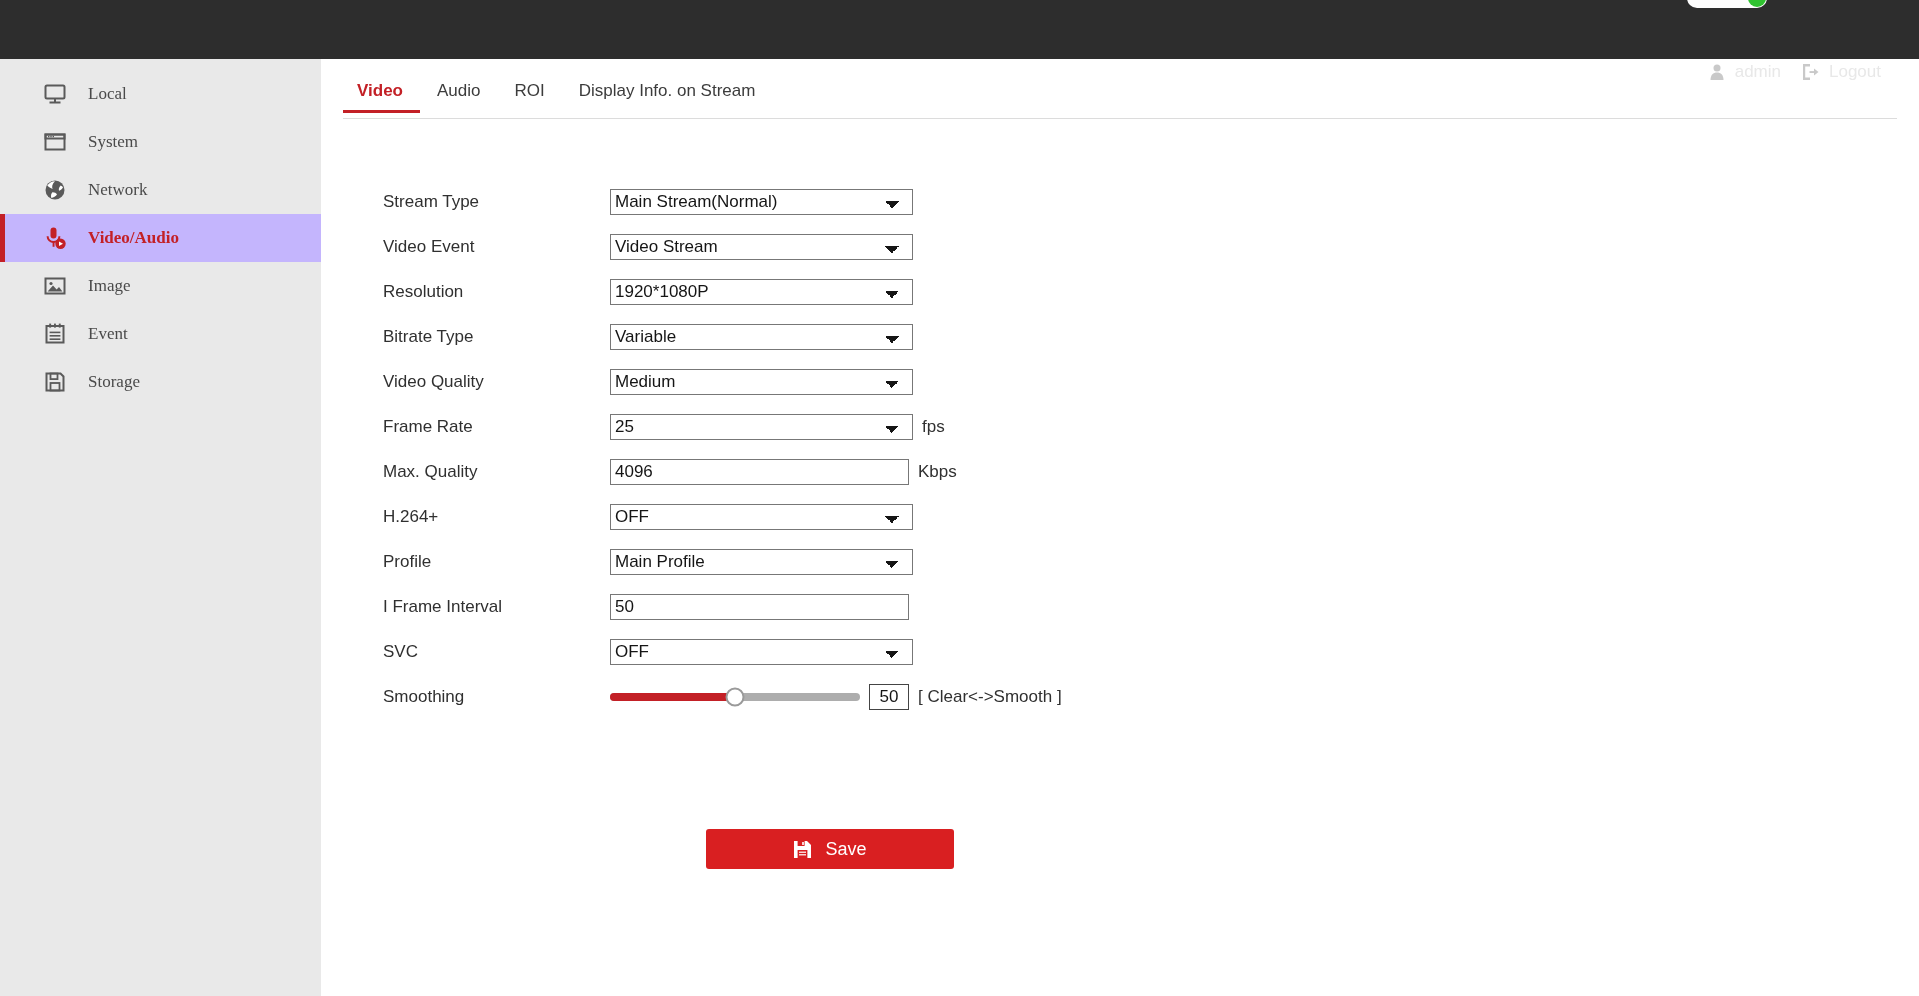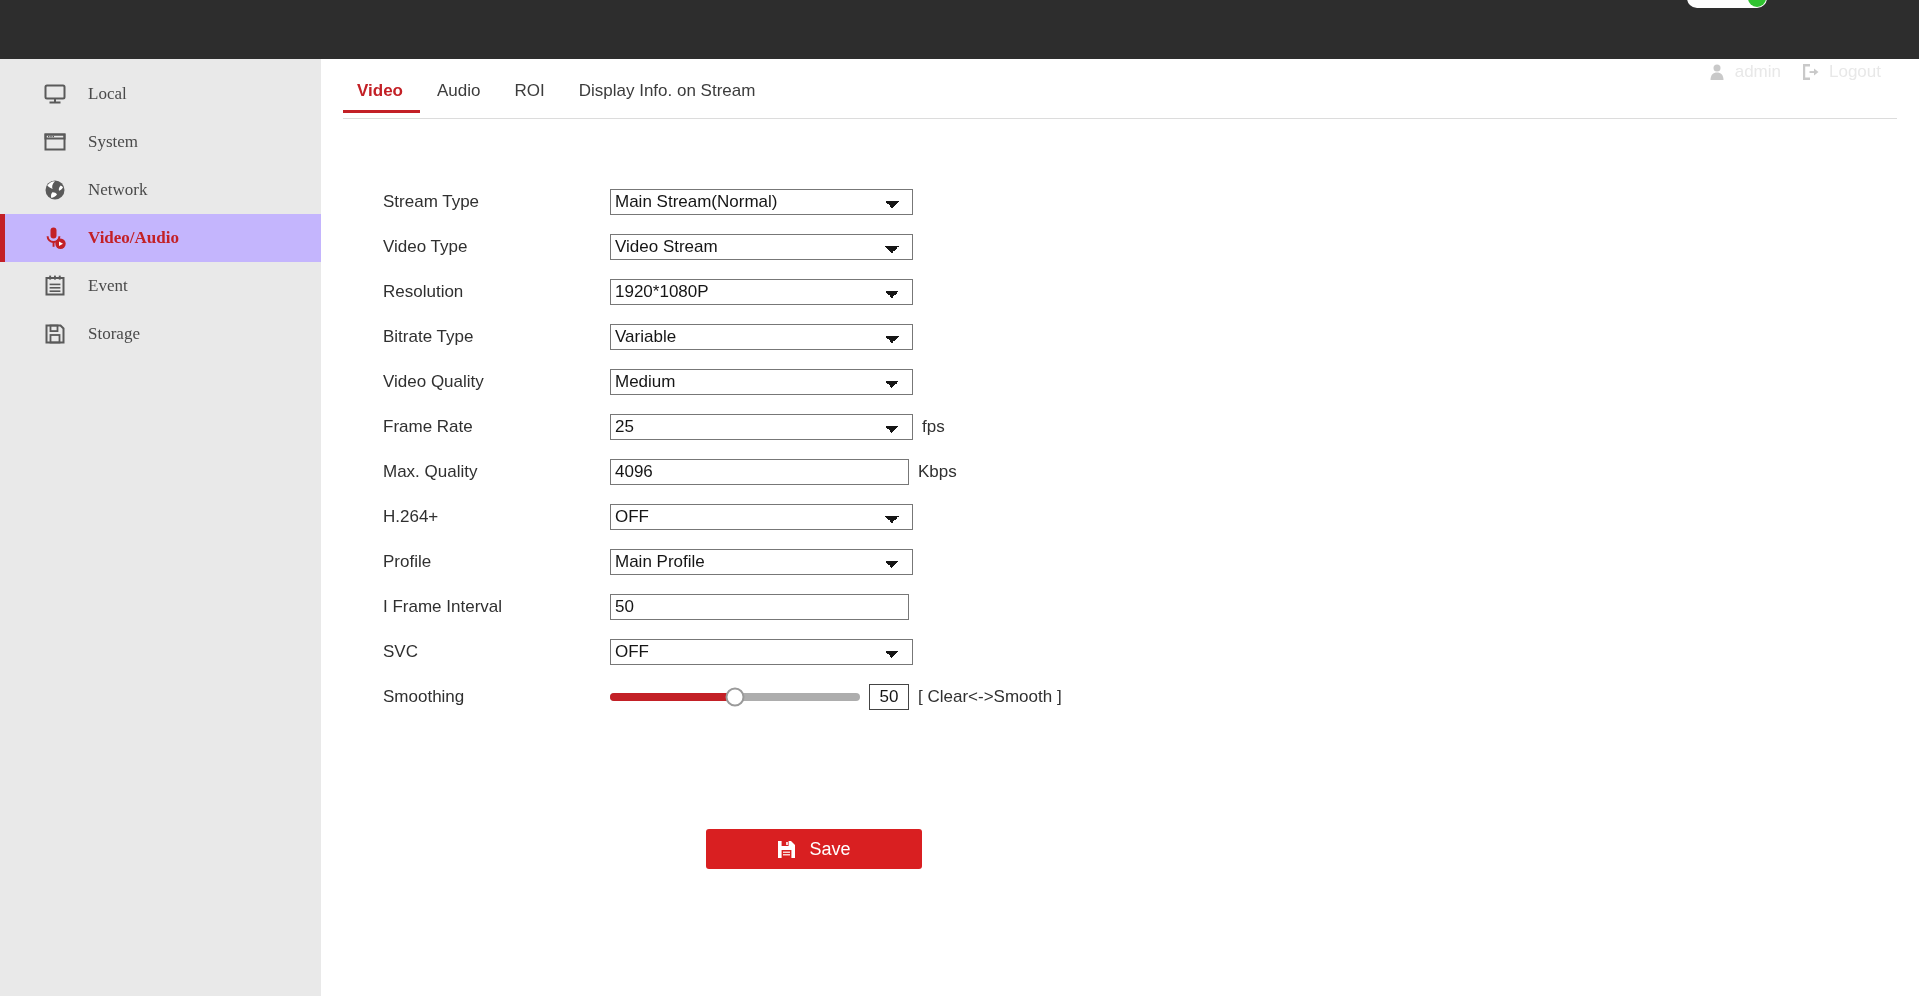--- a/index.html
+++ b/index.html
@@ -271,21 +271,21 @@
   .slider-hint {
     font-size: 17px;
     color: #303030;
     white-space: nowrap;
   }
 
   
   #save-btn {
     position: absolute;
     left: 385px; top: 770px;
-    width: 216px; height: 40px;
+    width: 248px; height: 40px;
     background: #d91f21;
     border: none;
     border-radius: 3px;
     color: #ffffff;
     font-family: "Liberation Sans", sans-serif;
     font-size: 18px;
     display: flex;
     align-items: center;
     justify-content: center;
     gap: 13px;
@@ -373,20 +373,30 @@
         <rect x="7.5" y="1.5" width="6" height="11" rx="3" fill="#c32026"></rect>
         <path d="M4.6 10.2 A5.9 5.9 0 0 0 16.4 10.2" fill="none" stroke="#c32026" stroke-width="2"></path>
         <rect x="9.6" y="15.6" width="1.9" height="5.2" fill="#c32026"></rect>
         <circle cx="17.5" cy="17.8" r="5.2" fill="#c32026"></circle>
         <path d="M16 15.5 L20 17.8 L16 20.1 Z" fill="#ffffff"></path>
       </svg>
     </span>
     <span>Video/Audio</span>
   </div>
 
+  <div class="side-item">
+    <span class="side-icon">
+      <svg width="24" height="24" viewBox="0 0 24 24">
+        <rect x="2.5" y="4.5" width="19" height="15" fill="none" stroke="#5a5a5a" stroke-width="2"></rect>
+        <circle cx="8" cy="9.5" r="1.6" fill="#5a5a5a"></circle>
+        <path d="M4.6 17.5 L10 11.5 L13.6 15.5 L16 13 L19.4 17.5 Z" fill="#5a5a5a"></path>
+      </svg>
+    </span>
+    <span>Image</span>
+  </div>
 
   <div class="side-item">
     <span class="side-icon">
       <svg width="24" height="24" viewBox="0 0 24 24">
         <rect x="3.5" y="4" width="17" height="16.5" fill="none" stroke="#5a5a5a" stroke-width="2"></rect>
         <rect x="6.2" y="1.6" width="1.9" height="4" fill="#5a5a5a"></rect>
         <rect x="11" y="1.6" width="1.9" height="4" fill="#5a5a5a"></rect>
         <rect x="15.8" y="1.6" width="1.9" height="4" fill="#5a5a5a"></rect>
         <rect x="6.6" y="9.6" width="10.8" height="1.6" fill="#5a5a5a"></rect>
         <rect x="6.6" y="13" width="10.8" height="1.6" fill="#5a5a5a"></rect>
@@ -428,21 +438,21 @@
   <div id="form">
 
     <div class="frow">
       <span class="flabel">Stream Type</span>
       <span class="fctl">
         <select class="f-select"><option value="Main Stream(Normal)">Main Stream(Normal)</option><option value="Sub Stream">Sub Stream</option><option value="Third Stream">Third Stream</option></select>
       </span>
     </div>
 
     <div class="frow">
-      <span class="flabel">Video Type</span>
+      <span class="flabel">Video Event</span>
       <span class="fctl">
         <select class="f-select"><option value="Video Stream">Video Stream</option><option value="Video&amp;Audio">Video&amp;Audio</option></select>
       </span>
     </div>
 
     <div class="frow">
       <span class="flabel">Resolution</span>
       <span class="fctl">
         <select class="f-select"><option value="1920*1080P">1920*1080P</option><option value="1280*960">1280*960</option><option value="1280*720P">1280*720P</option><option value="704*576">704*576</option><option value="640*480">640*480</option></select>
       </span>

